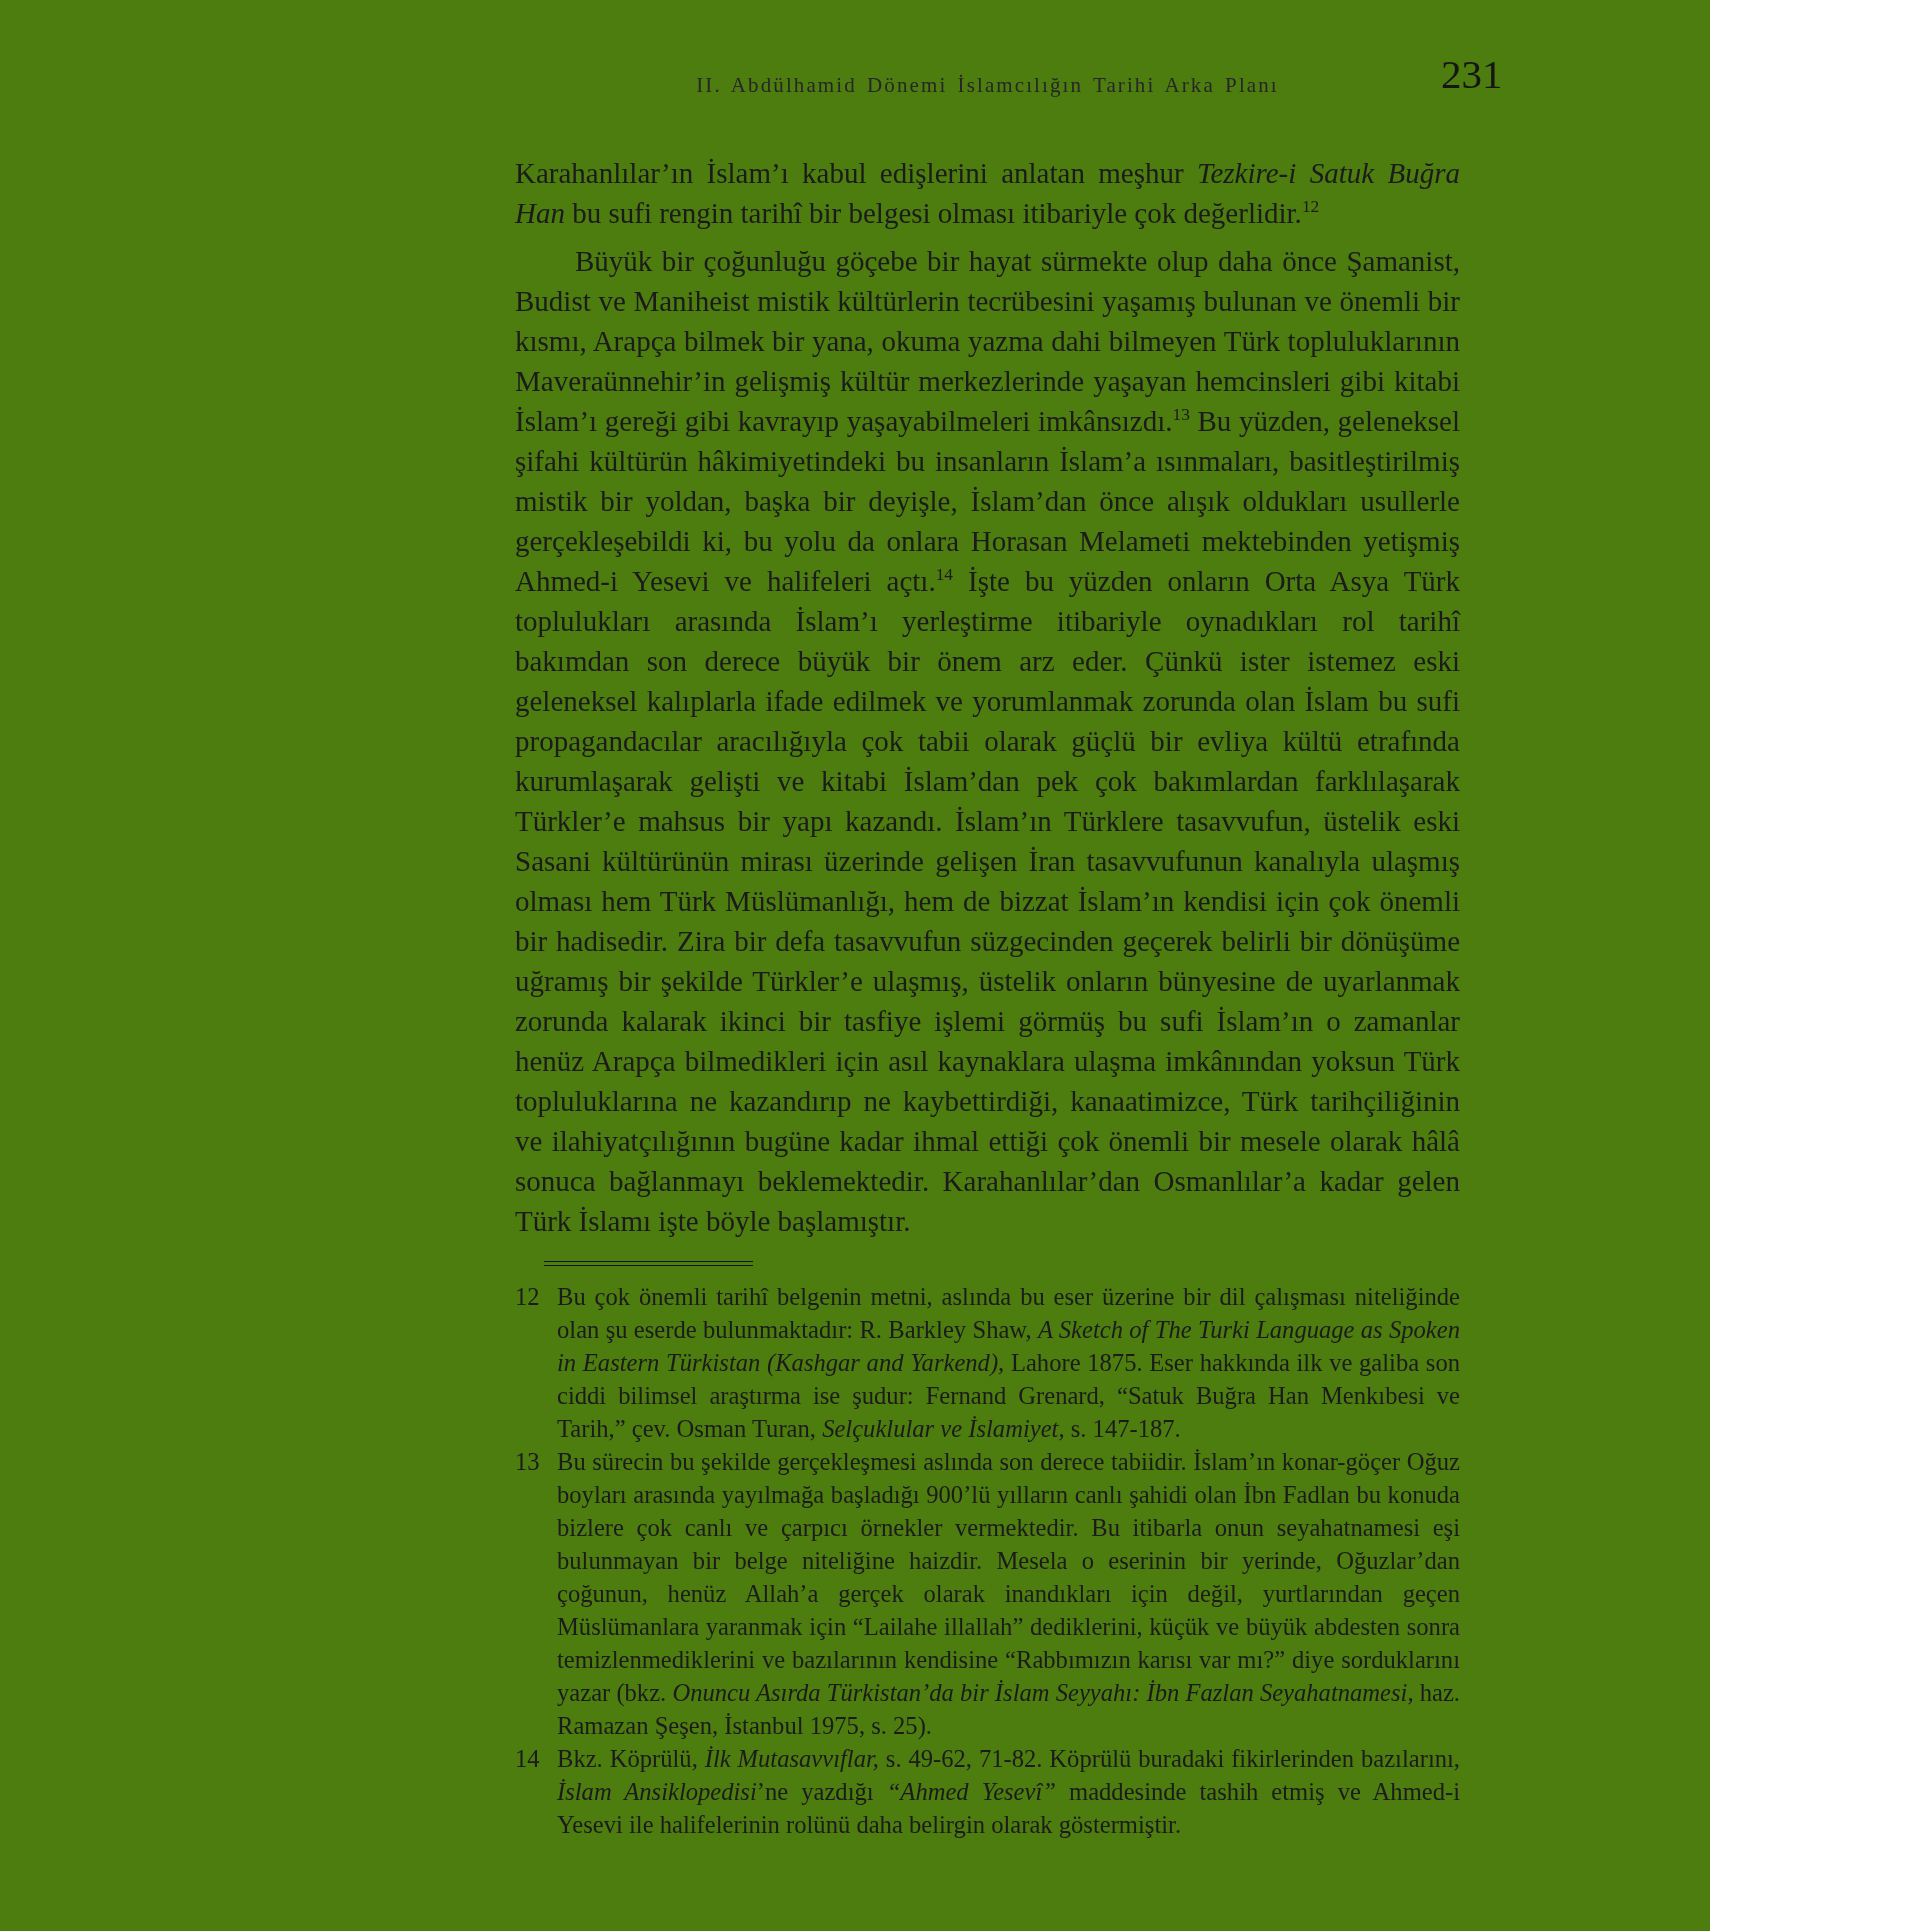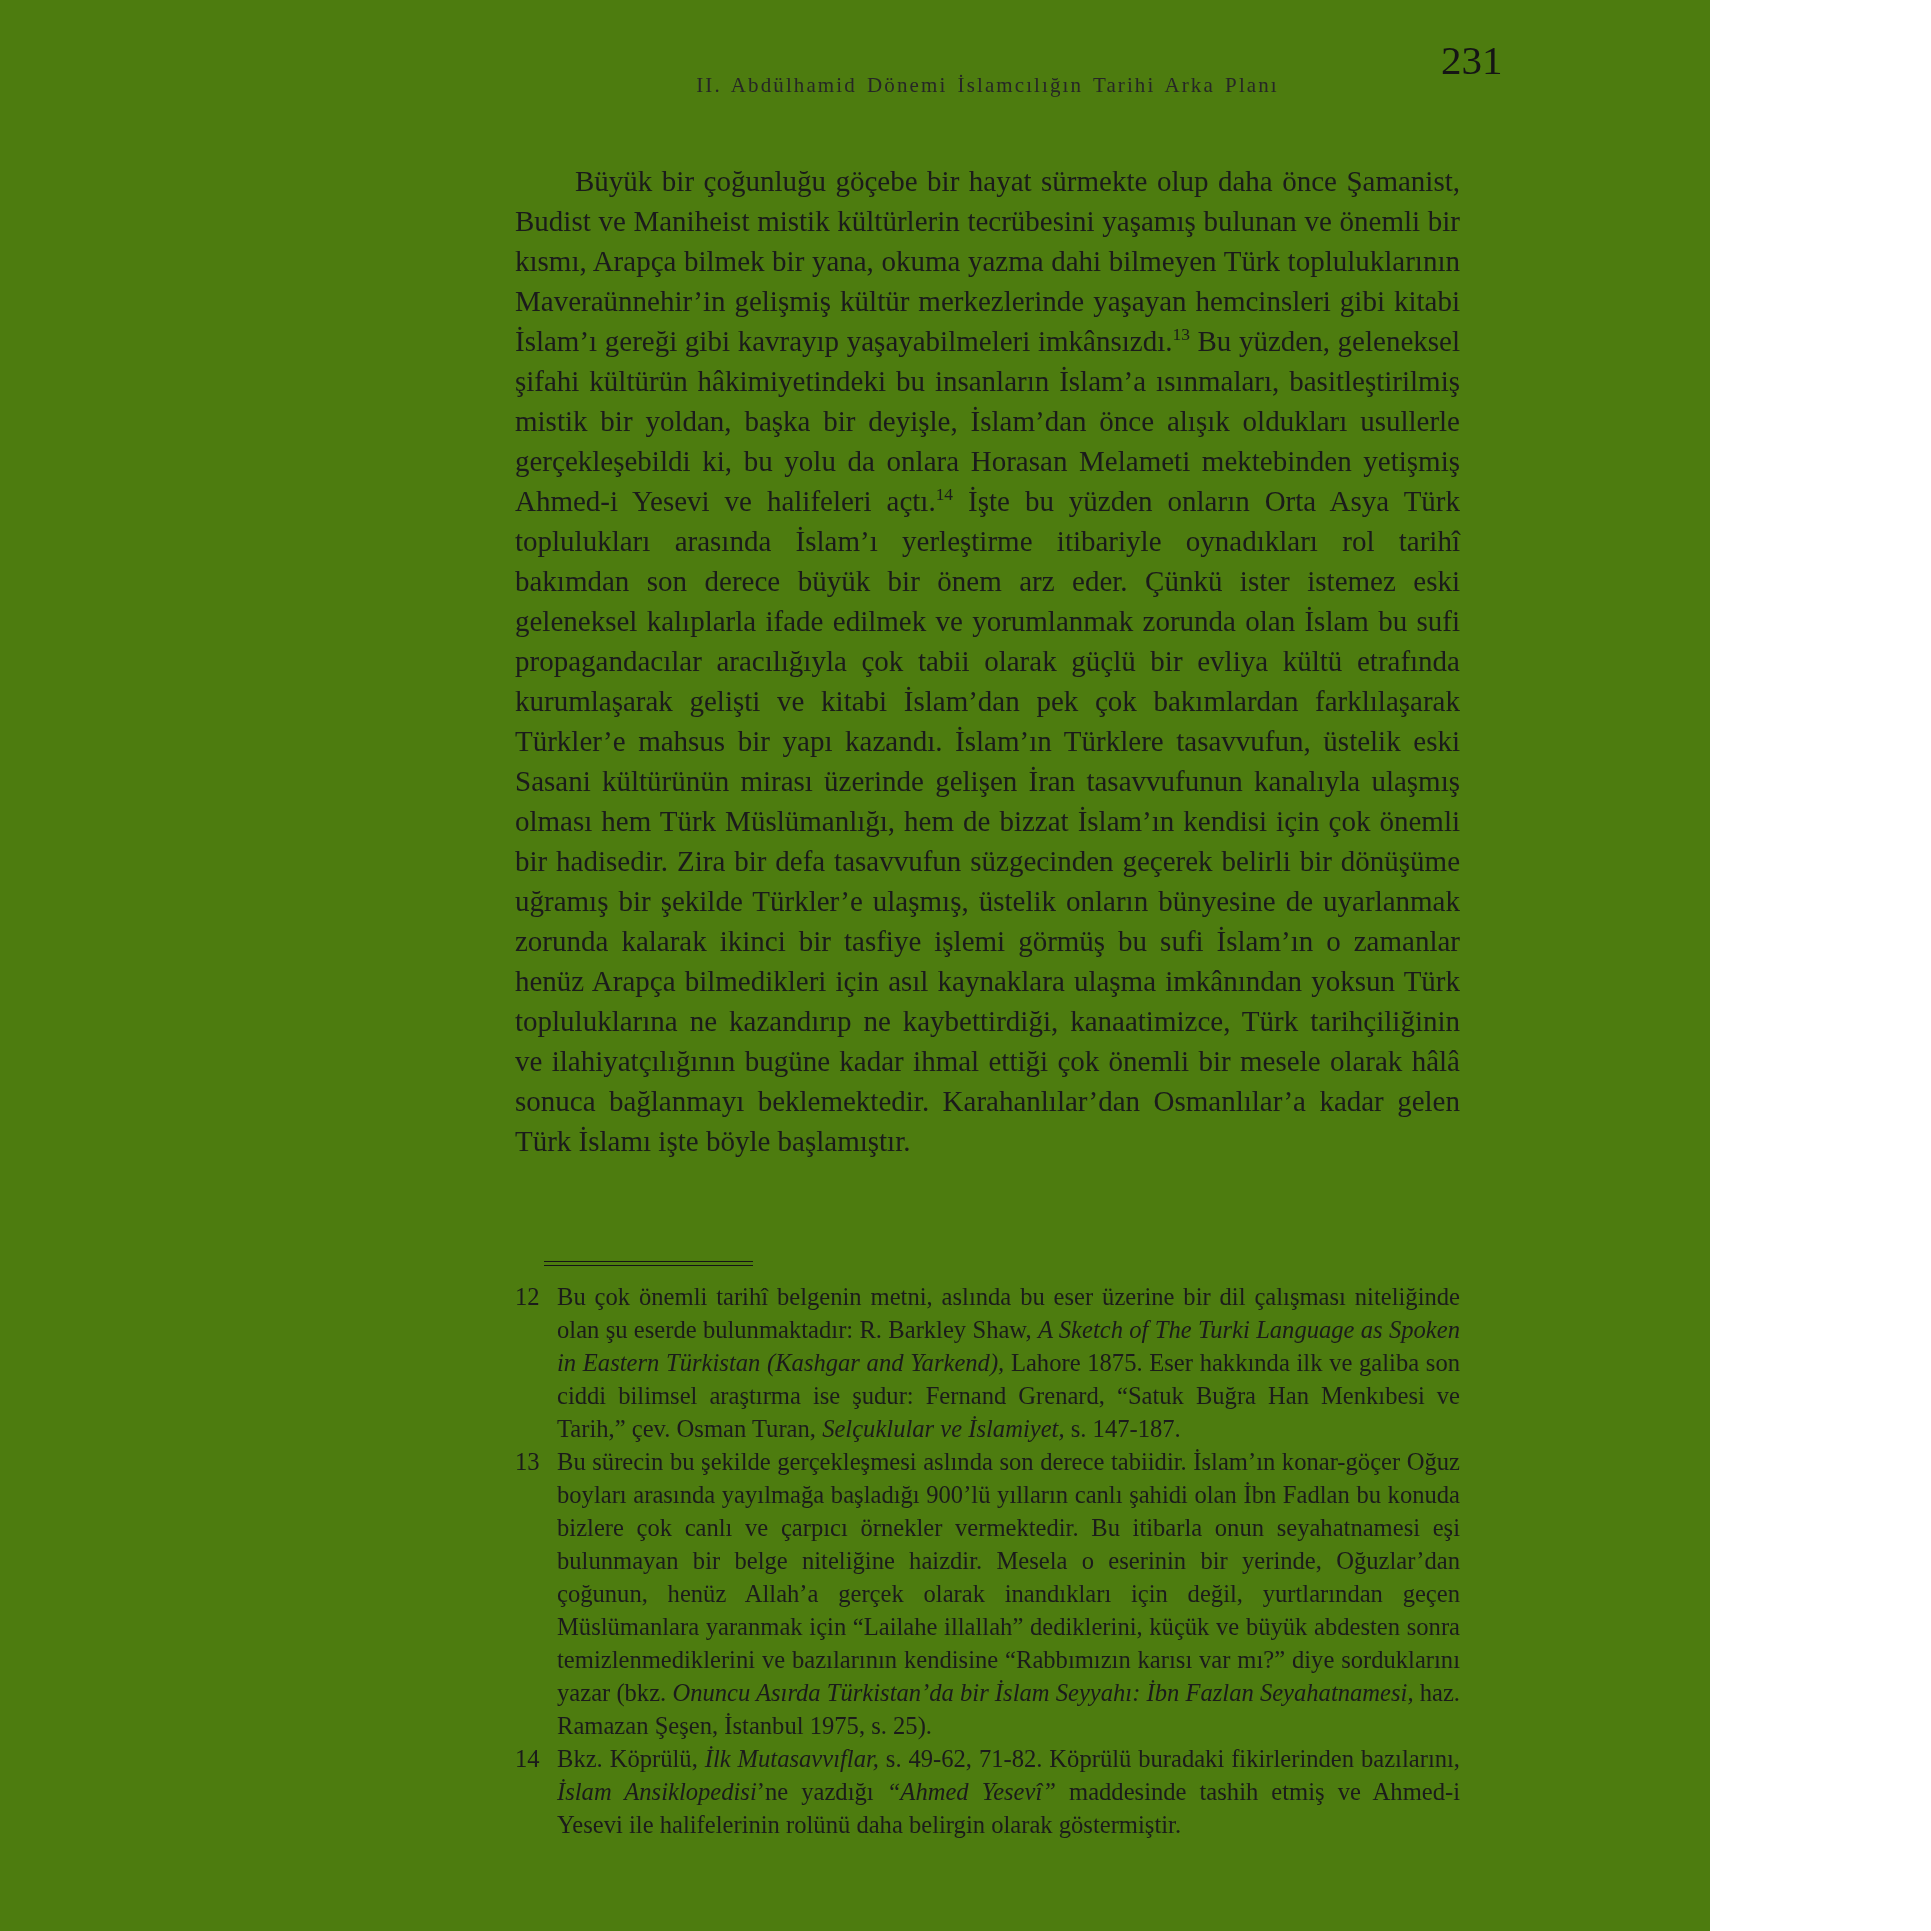--- a/index.html
+++ b/index.html
@@ -28,21 +28,21 @@
     width: 945px;
     text-align: center;
     font-size: 21px;
     letter-spacing: 2.1px;
     word-spacing: 2.9px;
     color: #262626;
     white-space: nowrap;
   }
   .page-number {
     position: absolute;
-    top: 36px;
+    top: 50px;
     left: 1441px;
     font-size: 41px;
     color: #151515;
   }
   .body-text {
     position: absolute;
     top: 153px;
     left: 515px;
     width: 945px;
     font-size: 29px;
@@ -99,20 +99,21 @@
 </head>
 <body>
 
 <div class="page">
   <div class="page-header">
     <div class="running-title">II. Abdülhamid Dönemi İslamcılığın Tarihi Arka Planı</div>
     <div class="page-number">231</div>
   </div>
 
   <main class="body-text" id="body-container">
+      <p class="body-para"><span>Karahanlılar’ın İslam’ı kabul edişlerini anlatan meşhur </span><em>Tezkire-i Satuk Buğra Han</em><span> bu sufi rengin tarihî bir belgesi olması itibariyle çok değerlidir.</span><sup>12</sup></p>
       <p class="body-para indent"><span>Büyük bir çoğunluğu göçebe bir hayat sürmekte olup daha önce Şamanist, Budist ve Maniheist mistik kültürlerin tecrübesini yaşamış bulunan ve önemli bir kısmı, Arapça bilmek bir yana, okuma yazma dahi bilmeyen Türk topluluklarının Maveraünnehir’in gelişmiş kültür merkezlerinde yaşayan hemcinsleri gibi kitabi İslam’ı gereği gibi kavrayıp yaşayabilmeleri imkânsızdı.</span><sup>13</sup><span> Bu yüzden, geleneksel şifahi kültürün hâkimiyetindeki bu insanların İslam’a ısınmaları, basitleştirilmiş mistik bir yoldan, başka bir deyişle, İslam’dan önce alışık oldukları usullerle gerçekleşebildi ki, bu yolu da onlara Horasan Melameti mektebinden yetişmiş Ahmed-i Yesevi ve halifeleri açtı.</span><sup>14</sup><span> İşte bu yüzden onların Orta Asya Türk toplulukları arasında İslam’ı yerleştirme itibariyle oynadıkları rol tarihî bakımdan son derece büyük bir önem arz eder. Çünkü ister istemez eski geleneksel kalıplarla ifade edilmek ve yorumlanmak zorunda olan İslam bu sufi propagandacılar aracılığıyla çok tabii olarak güçlü bir evliya kültü etrafında kurumlaşarak gelişti ve kitabi İslam’dan pek çok bakımlardan farklılaşarak Türkler’e mahsus bir yapı kazandı. İslam’ın Türklere tasavvufun, üstelik eski Sasani kültürünün mirası üzerinde gelişen İran tasavvufunun kanalıyla ulaşmış olması hem Türk Müslümanlığı, hem de bizzat İslam’ın kendisi için çok önemli bir hadisedir. Zira bir defa tasavvufun süzgecinden geçerek belirli bir dönüşüme uğramış bir şekilde Türkler’e ulaşmış, üstelik onların bünyesine de uyarlanmak zorunda kalarak ikinci bir tasfiye işlemi görmüş bu sufi İslam’ın o zamanlar henüz Arapça bilmedikleri için asıl kaynaklara ulaşma imkânından yoksun Türk topluluklarına ne kazandırıp ne kaybettirdiği, kanaatimizce, Türk tarihçiliğinin ve ilahiyatçılığının bugüne kadar ihmal ettiği çok önemli bir mesele olarak hâlâ sonuca bağlanmayı beklemektedir. Karahanlılar’dan Osmanlılar’a kadar gelen Türk İslamı işte böyle başlamıştır.</span></p>
     </main>
 
   <div class="footnote-sep"></div>
 
   <section class="footnotes" id="footnotes-container">
       <div class="footnote"><span class="fn-num">12</span><span class="fn-body"><span>Bu çok önemli tarihî belgenin metni, aslında bu eser üzerine bir dil çalışması niteliğinde olan şu eserde bulunmaktadır: R. Barkley Shaw, </span><em>A Sketch of The Turki Language as Spoken in Eastern Türkistan (Kashgar and Yarkend),</em><span> Lahore 1875. Eser hakkında ilk ve galiba son ciddi bilimsel araştırma ise şudur: Fernand Grenard, “Satuk Buğra Han Menkıbesi ve Tarih,” çev. Osman Turan, </span><em>Selçuklular ve İslamiyet,</em><span> s. 147-187.</span></span></div>
       <div class="footnote"><span class="fn-num">13</span><span class="fn-body"><span>Bu sürecin bu şekilde gerçekleşmesi aslında son derece tabiidir. İslam’ın konar-göçer Oğuz boyları arasında yayılmağa başladığı 900’lü yılların canlı şahidi olan İbn Fadlan bu konuda bizlere çok canlı ve çarpıcı örnekler vermektedir. Bu itibarla onun seyahatnamesi eşi bulunmayan bir belge niteliğine haizdir. Mesela o eserinin bir yerinde, Oğuzlar’dan çoğunun, henüz Allah’a gerçek olarak inandıkları için değil, yurtlarından geçen Müslümanlara yaranmak için “Lailahe illallah” dediklerini, küçük ve büyük abdesten sonra temizlenmediklerini ve bazılarının kendisine “Rabbımızın karısı var mı?” diye sorduklarını yazar (bkz. </span><em>Onuncu Asırda Türkistan’da bir İslam Seyyahı: İbn Fazlan Seyahatnamesi,</em><span> haz. Ramazan Şeşen, İstanbul 1975, s. 25).</span></span></div>
       <div class="footnote"><span class="fn-num">14</span><span class="fn-body"><span>Bkz. Köprülü, </span><em>İlk Mutasavvıflar,</em><span> s. 49-62, 71-82. Köprülü buradaki fikirlerinden bazılarını, </span><em>İslam Ansiklopedisi</em><span>’ne yazdığı </span><em>“Ahmed Yesevî”</em><span> maddesinde tashih etmiş ve Ahmed-i Yesevi ile halifelerinin rolünü daha belirgin olarak göstermiştir.</span></span></div>
     </section>

